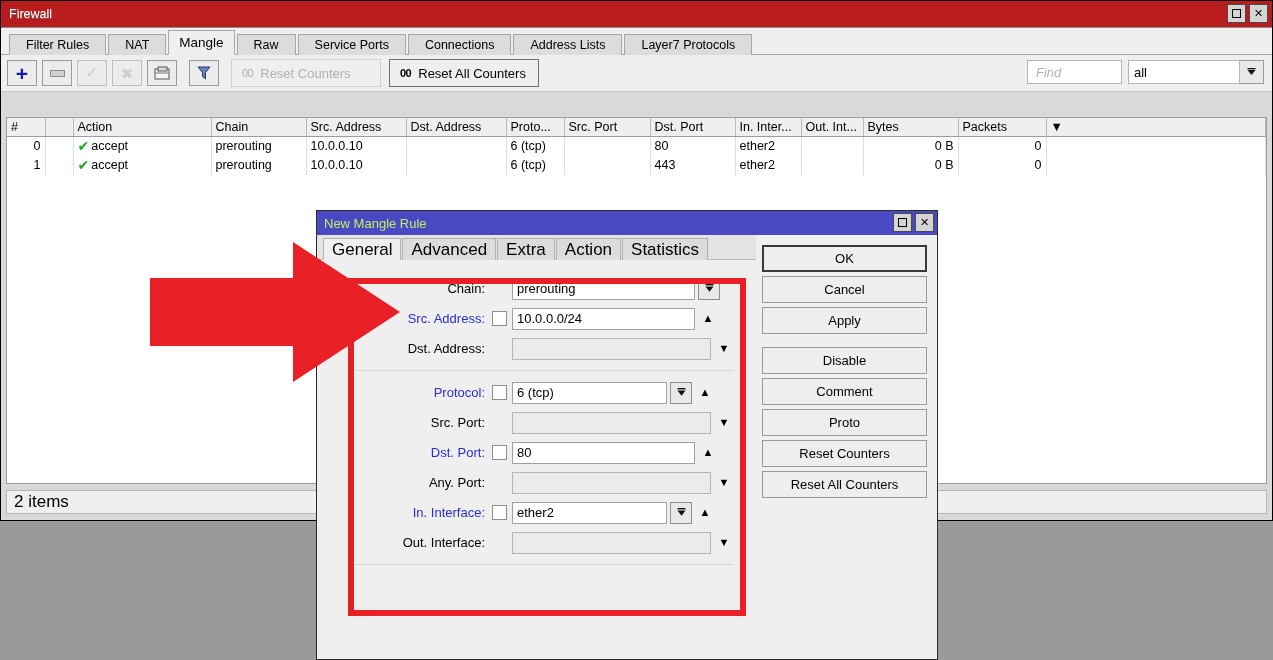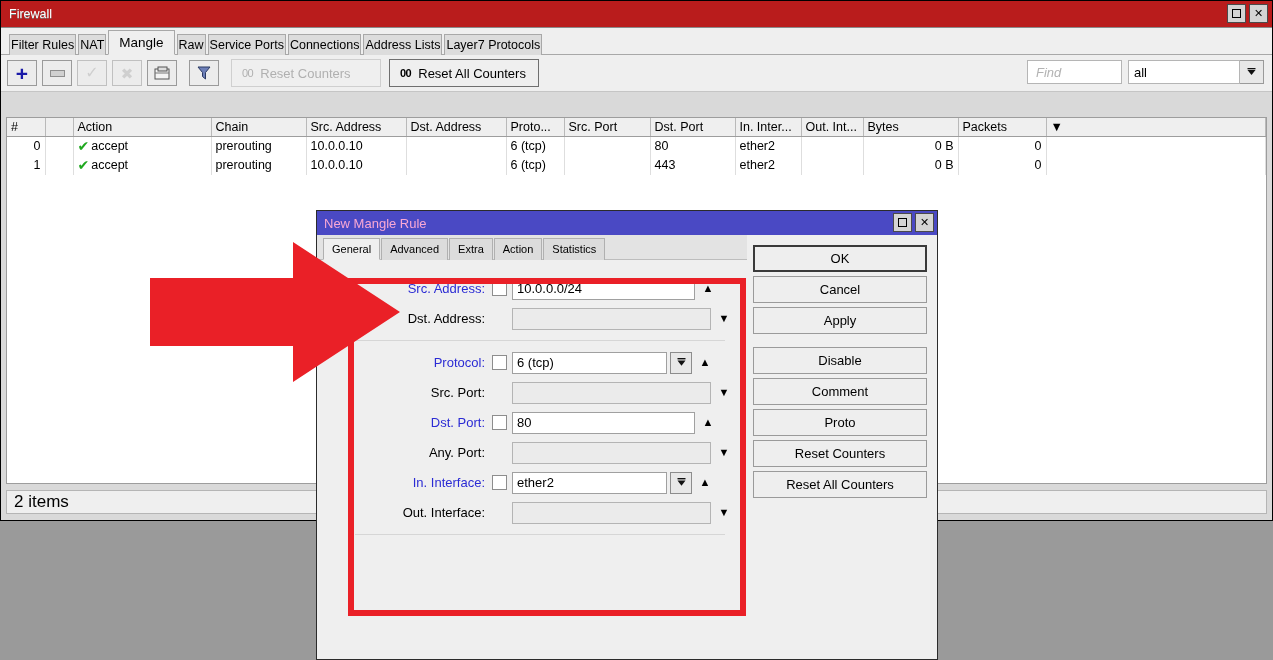--- a/index.html
+++ b/index.html
@@ -37,21 +37,21 @@
   }
   .win-btn .sq{width:9px;height:9px;border:1.5px solid #000;box-sizing:border-box;display:block;}
   
   #firewall-tabs{
     height:26px;background:#efefef;
     display:flex;align-items:flex-end;
     padding-left:8px;border-bottom:1px solid #a8a8a8;
     position:relative;
   }
   .tab{
-    height:21px;line-height:21px;padding:0 1px;
+    height:21px;line-height:21px;padding:0 16px;
     background:#dcdcdc;border:1px solid #a8a8a8;border-bottom:none;
     margin-right:2px;font-size:12.5px;
     box-sizing:border-box;color:#000;
     position:relative;top:1px;
   }
   .tab.active{
     background:#efefef;height:25px;line-height:24px;
     font-size:13.5px;padding:0 10px;top:1px;
     border-bottom:1px solid #efefef;z-index:2;
   }
@@ -130,32 +130,32 @@
   
   #mangle-dialog{
     position:absolute;left:316px;top:210px;width:622px;height:450px;
     background:#efefef;border:1px solid #2b2b2b;box-sizing:border-box;
     z-index:20;
   }
   #mangle-titlebar{
     height:24px;background:#4a49c4;display:flex;align-items:center;
     position:relative;
   }
-  #mangle-title{margin-left:7px;color:#f9a8d4;font-size:13px;}
+  #mangle-title{margin-left:7px;color:#bef264;font-size:13px;}
   #mangle-titlebar .win-btns{top:2px;right:3px;}
   #mangle-body{display:flex;height:calc(100% - 24px);}
   #mangle-left{flex:1;position:relative;}
   #mangle-tabs{
     height:25px;background:#e3e3e3;display:flex;align-items:flex-end;
     padding-left:6px;border-bottom:1px solid #bdbdbd;box-sizing:border-box;
   }
   .mtab{
     height:22px;line-height:21px;padding:0 8px;background:#dcdcdc;
     border:1px solid #b0b0b0;border-bottom:none;margin-right:1px;
-    font-size:11px;box-sizing:border-box;position:relative;top:1px;
+    font-size:17px;box-sizing:border-box;position:relative;top:1px;
   }
   .mtab.active{background:#efefef;border-bottom:1px solid #efefef;z-index:2;}
   #form{padding:14px 10px 0 0;background:#efefef;height:calc(100% - 25px);box-sizing:border-box;}
   .frow{display:flex;align-items:center;height:29px;margin-bottom:1px;}
   .flabel{
     width:175px;text-align:right;padding-right:7px;font-size:13px;
     box-sizing:border-box;white-space:nowrap;
   }
   .flabel.lit{color:#2b2bd4;}
   .fcheck{
@@ -376,20 +376,32 @@
       <div id="mangle-tabs">
         <div class="mtab active">General</div>
         <div class="mtab">Advanced</div>
         <div class="mtab">Extra</div>
         <div class="mtab">Action</div>
         <div class="mtab">Statistics</div>
       </div>
 
       <div id="form">
 
+        <div class="frow">
+          <span class="flabel">Chain:</span>
+          <span class="fcheck hidden"></span>
+          <span class="finput" style="width:183px">prerouting</span>
+          <span class="fdrop">
+            <svg width="11" height="11" viewBox="0 0 11 11">
+                <rect x="1.5" y="1" width="8" height="1.4" fill="#111"></rect>
+                <polygon points="1.5,3.6 9.5,3.6 5.5,8.8" fill="#111"></polygon>
+              </svg>
+          </span>
+          <span class="farrow"></span>
+        </div>
 
         <div class="frow">
           <span class="flabel lit">Src. Address:</span>
           <span class="fcheck"></span>
           <span class="finput" style="width:183px">10.0.0.0/24</span>
           <span class="farrow">▲</span>
         </div>
 
         <div class="frow">
           <span class="flabel">Dst. Address:</span>

